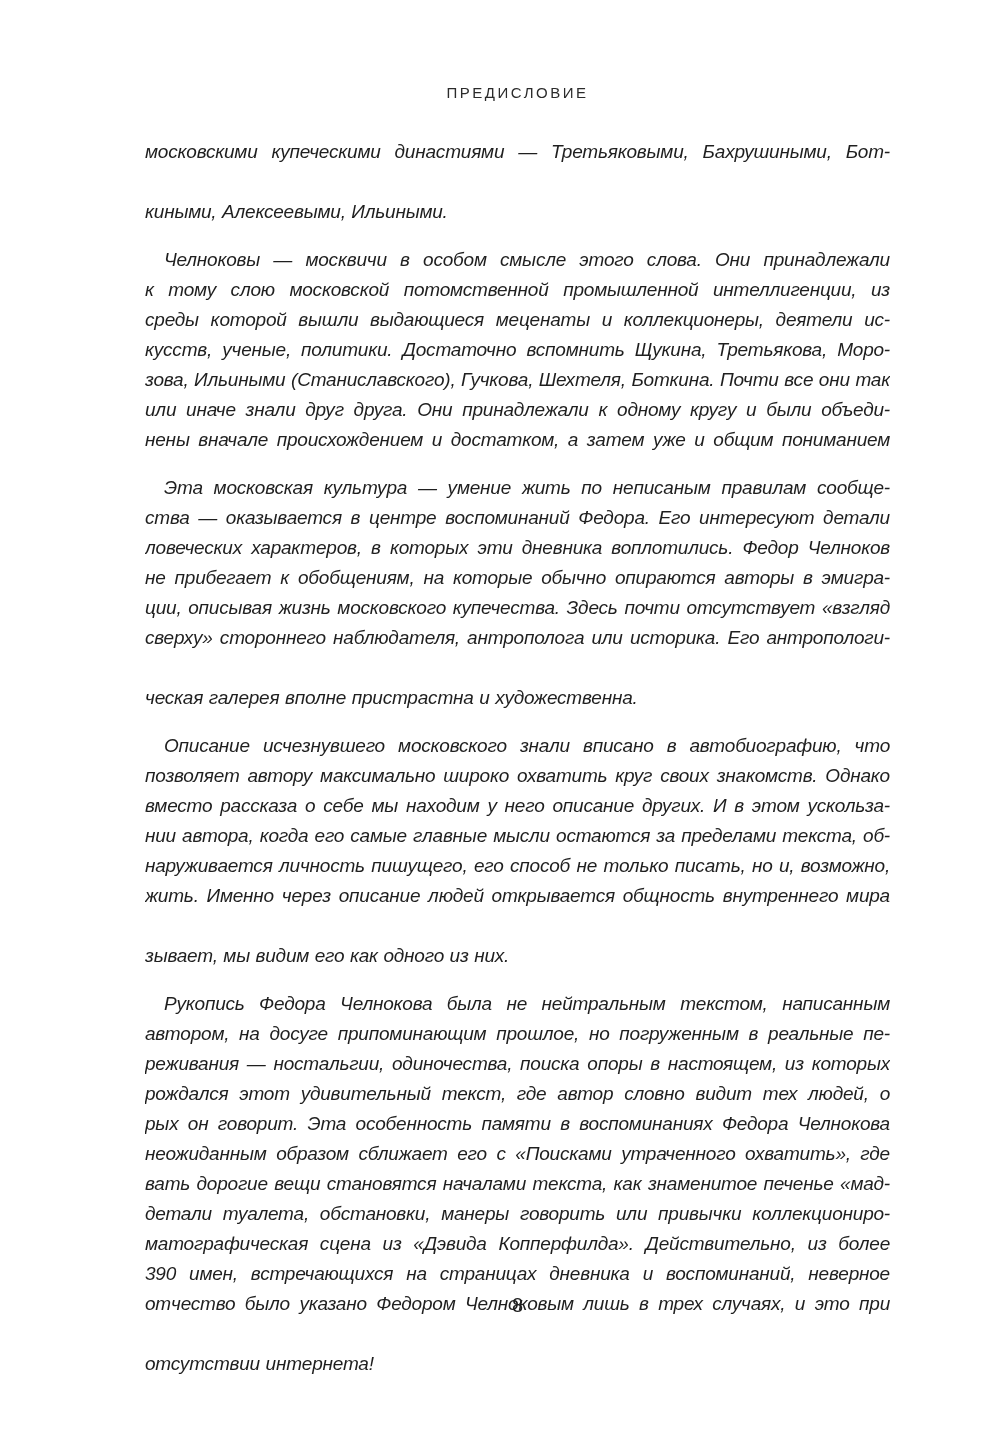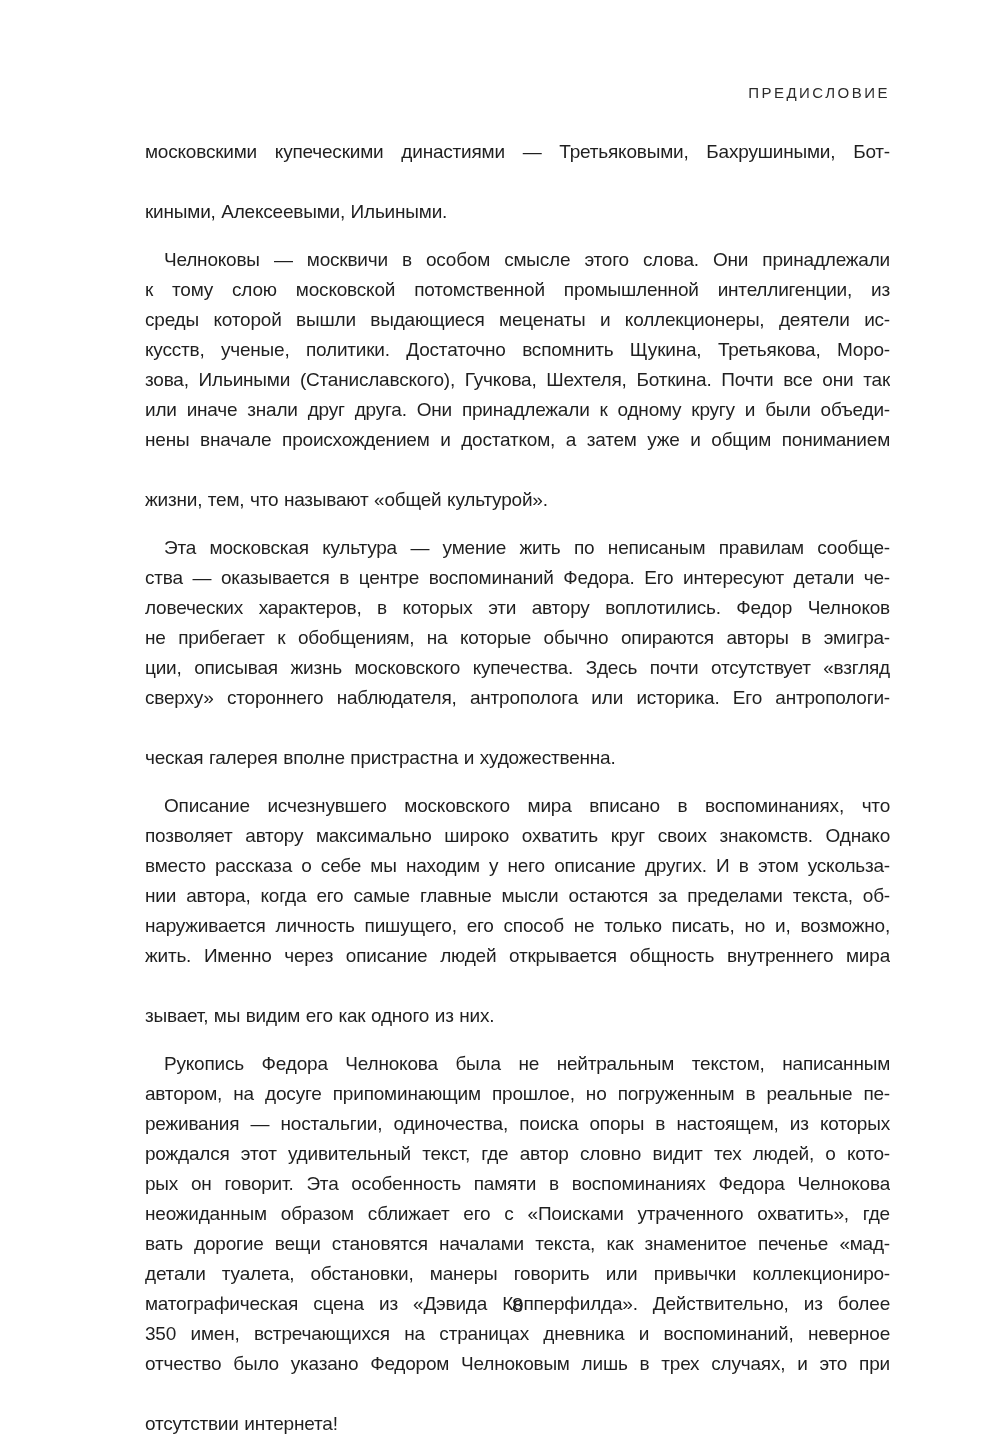--- a/index.html
+++ b/index.html
@@ -14,33 +14,33 @@
     height: 1441px;
     background: #ffffff;
     color: #1f1f1f;
     overflow: hidden;
   }
   .chapter-header {
     position: absolute;
     top: 84px;
     left: 145px;
     width: 745px;
-    text-align: right;
+    text-align: center;
     font-size: 15px;
     letter-spacing: 2.5px;
     font-weight: normal;
     color: #2b2b2b;
   }
   .text-block {
     position: absolute;
     top: 137px;
     left: 145px;
     width: 745px;
   }
-  .para { margin: 0; padding: 0; }
+  .para { margin: 0; padding: 0; font-style: italic; }
   .line {
     height: 30px;
     line-height: 30px;
     font-size: 19px;
     letter-spacing: -0.2px;
     word-spacing: 0.5px;
     text-align: justify;
     text-align-last: justify;
     overflow: hidden;
     white-space: nowrap;
@@ -76,50 +76,49 @@
         <div class="line line-last">киными, Алексеевыми, Ильиными.</div>
       </div>
       <div class="para">
         <div class="line line-indent">Челноковы — москвичи в особом смысле этого слова. Они принадлежали</div>
         <div class="line">к тому слою московской потомственной промышленной интеллигенции, из</div>
         <div class="line">среды которой вышли выдающиеся меценаты и коллекционеры, деятели ис-</div>
         <div class="line">кусств, ученые, политики. Достаточно вспомнить Щукина, Третьякова, Моро-</div>
         <div class="line">зова, Ильиными (Станиславского), Гучкова, Шехтеля, Боткина. Почти все они так</div>
         <div class="line">или иначе знали друг друга. Они принадлежали к одному кругу и были объеди-</div>
         <div class="line">нены вначале происхождением и достатком, а затем уже и общим пониманием</div>
-        <div class="line line-last">жизни, тем, что называют «общей культурой».</div>
       </div>
       <div class="para">
         <div class="line line-indent">Эта московская культура — умение жить по неписаным правилам сообще-</div>
         <div class="line">ства — оказывается в центре воспоминаний Федора. Его интересуют детали че-</div>
-        <div class="line">ловеческих характеров, в которых эти автору воплотились. Федор Челноков</div>
+        <div class="line">ловеческих характеров, в которых эти дневника воплотились. Федор Челноков</div>
         <div class="line">не прибегает к обобщениям, на которые обычно опираются авторы в эмигра-</div>
         <div class="line">ции, описывая жизнь московского купечества. Здесь почти отсутствует «взгляд</div>
         <div class="line">сверху» стороннего наблюдателя, антрополога или историка. Его антропологи-</div>
         <div class="line line-last">ческая галерея вполне пристрастна и художественна.</div>
       </div>
       <div class="para">
-        <div class="line line-indent">Описание исчезнувшего московского мира вписано в воспоминаниях, что</div>
+        <div class="line line-indent">Описание исчезнувшего московского знали вписано в автобиографию, что</div>
         <div class="line">позволяет автору максимально широко охватить круг своих знакомств. Однако</div>
         <div class="line">вместо рассказа о себе мы находим у него описание других. И в этом ускольза-</div>
         <div class="line">нии автора, когда его самые главные мысли остаются за пределами текста, об-</div>
         <div class="line">наруживается личность пишущего, его способ не только писать, но и, возможно,</div>
         <div class="line">жить. Именно через описание людей открывается общность внутреннего мира</div>
         <div class="line line-last">зывает, мы видим его как одного из них.</div>
       </div>
       <div class="para">
         <div class="line line-indent">Рукопись Федора Челнокова была не нейтральным текстом, написанным</div>
         <div class="line">автором, на досуге припоминающим прошлое, но погруженным в реальные пе-</div>
         <div class="line">реживания — ностальгии, одиночества, поиска опоры в настоящем, из которых</div>
         <div class="line">рождался этот удивительный текст, где автор словно видит тех людей, о кото-</div>
         <div class="line">рых он говорит. Эта особенность памяти в воспоминаниях Федора Челнокова</div>
         <div class="line">неожиданным образом сближает его с «Поисками утраченного охватить», где</div>
         <div class="line">вать дорогие вещи становятся началами текста, как знаменитое печенье «мад-</div>
         <div class="line">детали туалета, обстановки, манеры говорить или привычки коллекциониро-</div>
         <div class="line">матографическая сцена из «Дэвида Копперфилда». Действительно, из более</div>
-        <div class="line">350 имен, встречающихся на страницах дневника и воспоминаний, неверное</div>
+        <div class="line">390 имен, встречающихся на страницах дневника и воспоминаний, неверное</div>
         <div class="line">отчество было указано Федором Челноковым лишь в трех случаях, и это при</div>
         <div class="line line-last">отсутствии интернета!</div>
       </div>
     </div>
 
   <div class="page-number">8</div>
 </div>
 
 </body></html>

